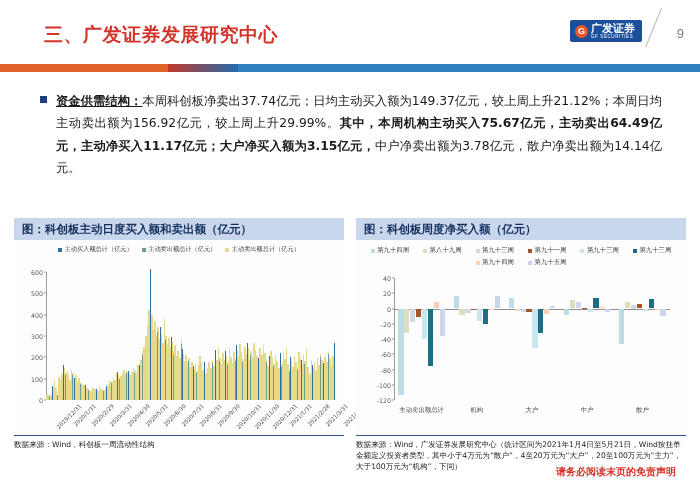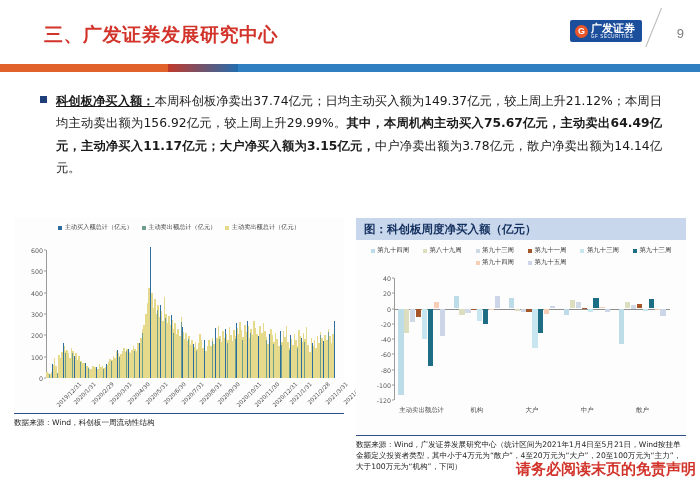--- a/index.html
+++ b/index.html
@@ -119,22 +119,22 @@
   .zeroline { position: absolute; left: 0; width: 100%; height: 1px; background: #8f8f8f; }
   .groupsR { position: absolute; left: 0; top: 0; width: 100%; height: 100%; display: flex; }
   .groupR { flex: 1 1 0; position: relative; height: 100%; display: flex;
             align-items: flex-start; justify-content: center; gap: 1px; }
   .gbar { width: 5.2px; position: absolute; }
   .xlabsR { position: absolute; left: 38px; top: 166px; width: 276px; display: flex; }
   .xlabR { flex: 1 1 0; text-align: center; font-size: 6.4px; color: #4a4a4a;
            font-family: "DejaVu Sans", sans-serif; }
 
   .disclaimer {
-    position: absolute; right: 4px; bottom: 6px;
-    font-size: 15px; font-weight: bold; color: #d2342b;
+    position: absolute; right: 24px; bottom: 6px;
+    font-size: 10px; font-weight: bold; color: #d2342b;
     font-family: Liberation Serif, serif;
   }
 </style>
 </head>
 <body>
 
 <div class="slide-header">
   <div class="slide-title">三、广发证券发展研究中心</div>
 
   <div class="logo-wrap">
@@ -152,25 +152,26 @@
   <div class="rule-band">
     <i class="rb1"></i>
       <i class="rb2"></i>
       <i class="rb3"></i>
   </div>
 </div>
 
 <div class="body-block">
   <div class="bullet-row">
     <div class="bullet-sq"></div>
-    <div class="para"><span class="lead">科创板净买入额：</span><span>本周科创板净卖出37.74亿元；日均主动买入额为149.37亿元，较上周上升21.12%；本周日均主动卖出额为156.92亿元，较上周上升29.99%。</span><span class="hl">其中，本周机构主动买入75.67亿元，主动卖出64.49亿元，主动净买入11.17亿元；大户净买入额为3.15亿元，</span><span>中户净卖出额为3.78亿元，散户净卖出额为14.14亿元。</span></div>
+    <div class="para"><span class="lead">资金供需结构：</span><span>本周科创板净卖出37.74亿元；日均主动买入额为149.37亿元，较上周上升21.12%；本周日均主动卖出额为156.92亿元，较上周上升29.99%。</span><span class="hl">其中，本周机构主动买入75.67亿元，主动卖出64.49亿元，主动净买入11.17亿元；大户净买入额为3.15亿元，</span><span>中户净卖出额为3.78亿元，散户净卖出额为14.14亿元。</span></div>
   </div>
 </div>
 
 <div class="panel panel-left">
+  <div class="panel-title">图：科创板主动日度买入额和卖出额（亿元）</div>
   <div class="panel-body">
     <div class="legend" id="legendL">
         <div class="legend-item">
           <span class="legend-sw" style="background: rgb(46, 110, 158);"></span>
           <span>主动买入额总计（亿元）</span>
         </div>
         <div class="legend-item">
           <span class="legend-sw" style="background: rgb(111, 158, 143);"></span>
           <span>主动卖出额总计（亿元）</span>
         </div>

